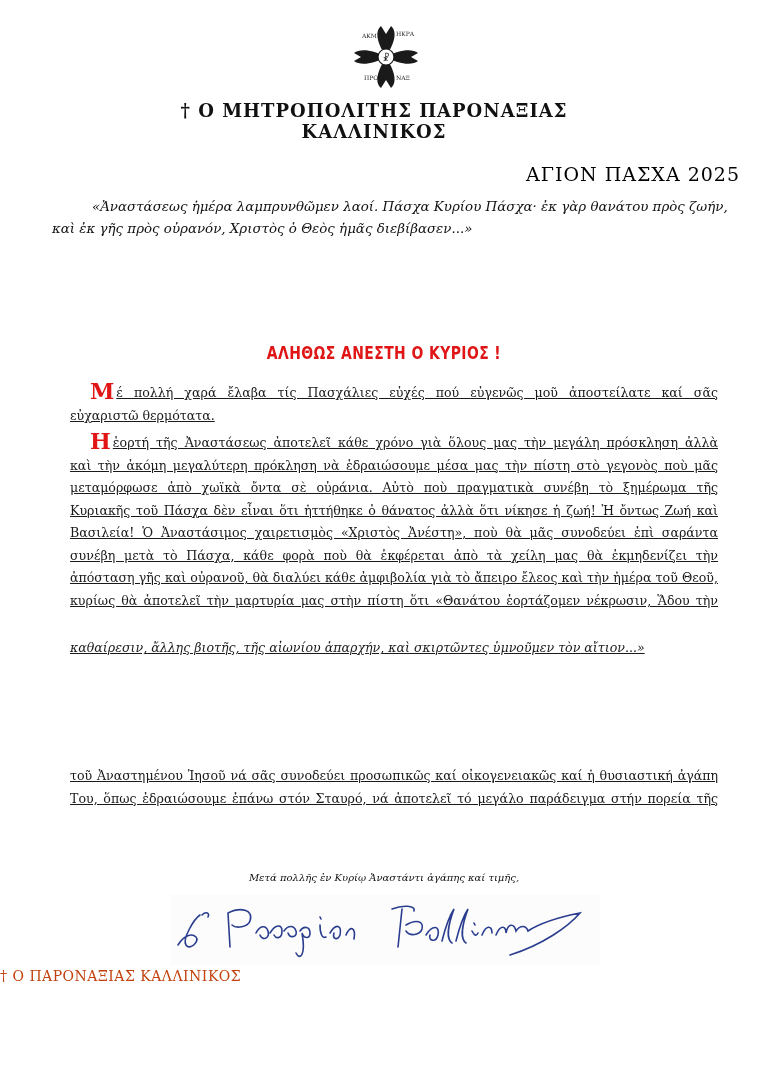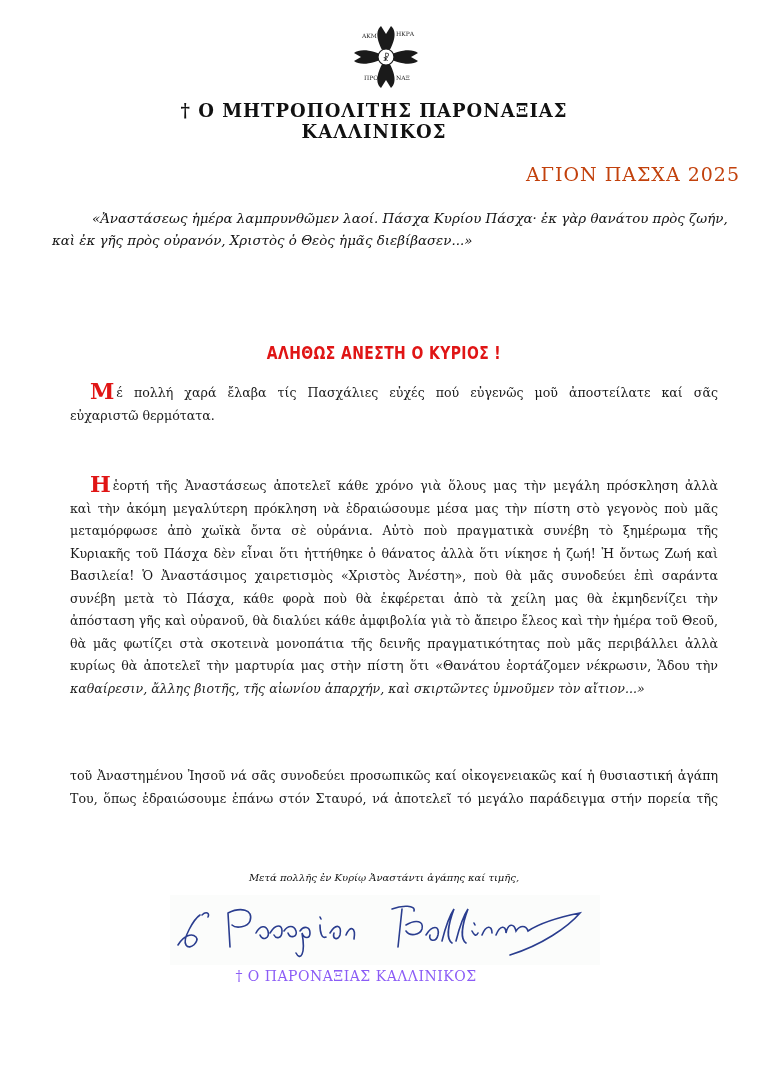--- a/index.html
+++ b/index.html
@@ -1,36 +1,36 @@
 <!DOCTYPE html>
 <html><head>
 <meta charset="utf-8">
 <style>
   html, body { margin: 0; padding: 0; background: #ffffff; }
   body { width: 768px; height: 1086px; position: relative; overflow: hidden; font-family: "DejaVu Serif", serif; color: #1a1a1a; }
   .emblem { position: absolute; left: 348px; top: 22px; width: 76px; height: 70px; }
   .header-title { position: absolute; left: 0; width: 748px; text-align: center; font-family: "DejaVu Serif", serif; font-weight: bold; font-size: 18px; letter-spacing: 1px; color: #111; }
   .header-line1 { top: 100px; }
   .header-line2 { top: 121px; }
-  .feast-title { position: absolute; right: 28px; top: 163px; font-family: "DejaVu Serif", serif; font-size: 19px; color: #c2410c; letter-spacing: 1px; }
-  .hymn { position: absolute; left: 72px; width: 660px; top: 208px; font-family: "DejaVu Serif", serif; font-style: italic; font-size: 13.4px; line-height: 22px; color: #111; text-indent: 20px; }
+  .feast-title { position: absolute; right: 28px; top: 163px; font-family: "DejaVu Serif", serif; font-size: 19px; color: #000000; letter-spacing: 1px; }
+  .hymn { position: absolute; left: 72px; width: 660px; top: 196px; font-family: "DejaVu Serif", serif; font-style: italic; font-size: 13.4px; line-height: 22px; color: #111; text-indent: 20px; }
   .hymn span { display: block; white-space: nowrap; }
   .hymn .l2 { text-indent: 0; margin-left: -20px; }
   .greeting { position: absolute; left: 0; width: 768px; top: 343px; text-align: center; font-family: "DejaVu Sans", sans-serif; font-weight: bold; font-size: 17px; color: #e01515; letter-spacing: 0.5px; transform: scaleX(0.82); }
   .para { position: absolute; left: 70px; width: 648px; font-family: "DejaVu Serif", serif; font-size: 12.6px; line-height: 22.5px; color: #1a1a1a; }
-  .para .ln { display: block; white-space: nowrap; text-align: justify; text-align-last: justify; }
+  .para .ln { display: block; white-space: nowrap; text-align: justify; text-align-last: justify; text-decoration: underline; }
   .para .ln.last { text-align-last: left; }
-  .para .ln.it { font-style: italic; }
+  .para .ln.it { font-style: italic; margin-top: 25px; }
   .dropcap { color: #e01515; font-weight: bold; font-size: 22px; line-height: 14px; display: inline-block; margin-left: 20px; margin-right: 2px; vertical-align: -2px; font-family: "DejaVu Serif", serif; }
   .p1 { top: 382px; }
-  .p2 { top: 475px; }
+  .p2 { top: 432px; }
   .p3 { top: 765px; }
   .closing { position: absolute; left: 0; width: 768px; top: 872px; text-align: center; font-family: "DejaVu Serif", serif; font-style: italic; font-size: 10px; color: #111; }
   .signature { position: absolute; left: 170px; top: 895px; width: 430px; height: 70px; background: #fbfcfb; }
-  .signer { position: absolute; left: 0; width: 712px; top: 968px; text-align: center; font-family: "DejaVu Serif", serif; font-size: 14px; color: #8b5cf6; letter-spacing: 0.5px; }
+  .signer { position: absolute; left: 0; width: 712px; top: 968px; font-family: "DejaVu Serif", serif; font-size: 14px; color: #c2410c; letter-spacing: 0.5px; }
 </style>
 </head>
 <body>
 
 <div class="emblem">
   <svg width="76" height="70" viewBox="0 0 76 70">
     <g fill="#1a1a1a">
       <path d="M38 35 C30 22 26 10 33 4 L38 12 L43 4 C50 10 46 22 38 35 Z"></path>
       <path d="M38 35 C30 48 26 60 33 66 L38 58 L43 66 C50 60 46 48 38 35 Z"></path>
       <path d="M38 35 C26 28 12 26 6 31 L13 35 L6 39 C12 44 26 42 38 35 Z"></path>
@@ -65,21 +65,20 @@
 </div>
 
 <div class="para p2">
   <span class="ln"><span class="dropcap">Η</span><span>ἑορτή τῆς Ἀναστάσεως ἀποτελεῖ κάθε χρόνο γιὰ ὅλους μας τὴν μεγάλη πρόσκληση ἀλλὰ</span></span>
   <span class="ln">καὶ τὴν ἀκόμη μεγαλύτερη πρόκληση νὰ ἑδραιώσουμε μέσα μας τὴν πίστη στὸ γεγονὸς ποὺ μᾶς</span>
   <span class="ln">μεταμόρφωσε ἀπὸ χωϊκὰ ὄντα σὲ οὐράνια. Αὐτὸ ποὺ πραγματικὰ συνέβη τὸ ξημέρωμα τῆς</span>
   <span class="ln">Κυριακῆς τοῦ Πάσχα δὲν εἶναι ὅτι ἡττήθηκε ὁ θάνατος ἀλλὰ ὅτι νίκησε ἡ ζωή! Ἡ ὄντως Ζωή καὶ</span>
   <span class="ln">Βασιλεία! Ὁ Ἀναστάσιμος χαιρετισμὸς «Χριστὸς Ἀνέστη», ποὺ θὰ μᾶς συνοδεύει ἐπὶ σαράντα</span>
   <span class="ln">συνέβη μετὰ τὸ Πάσχα, κάθε φορὰ ποὺ θὰ ἐκφέρεται ἀπὸ τὰ χείλη μας θὰ ἐκμηδενίζει τὴν</span>
   <span class="ln">ἀπόσταση γῆς καὶ οὐρανοῦ, θὰ διαλύει κάθε ἀμφιβολία γιὰ τὸ ἄπειρο ἔλεος καὶ τὴν ἡμέρα τοῦ Θεοῦ,</span>
-  <span class="ln">θὰ μᾶς φωτίζει στὰ σκοτεινὰ μονοπάτια τῆς δεινῆς πραγματικότητας ποὺ μᾶς περιβάλλει ἀλλὰ</span>
   <span class="ln">κυρίως θὰ ἀποτελεῖ τὴν μαρτυρία μας στὴν πίστη ὅτι «Θανάτου ἑορτάζομεν νέκρωσιν, Ἅδου τὴν</span>
   <span class="ln last it">καθαίρεσιν, ἄλλης βιοτῆς, τῆς αἰωνίου ἀπαρχήν, καὶ σκιρτῶντες ὑμνοῦμεν τὸν αἴτιον...»</span>
 </div>
 
 <div class="para p3">
   <span class="ln">τοῦ Ἀναστημένου Ἰησοῦ νά σᾶς συνοδεύει προσωπικῶς καί οἰκογενειακῶς καί ἡ θυσιαστική ἀγάπη</span>
   <span class="ln">Του, ὅπως ἑδραιώσουμε ἐπάνω στόν Σταυρό, νά ἀποτελεῖ τό μεγάλο παράδειγμα στήν πορεία τῆς</span>
 </div>
 
 <div class="closing">Μετά πολλῆς ἐν Κυρίῳ Ἀναστάντι ἀγάπης καί τιμῆς,</div>

